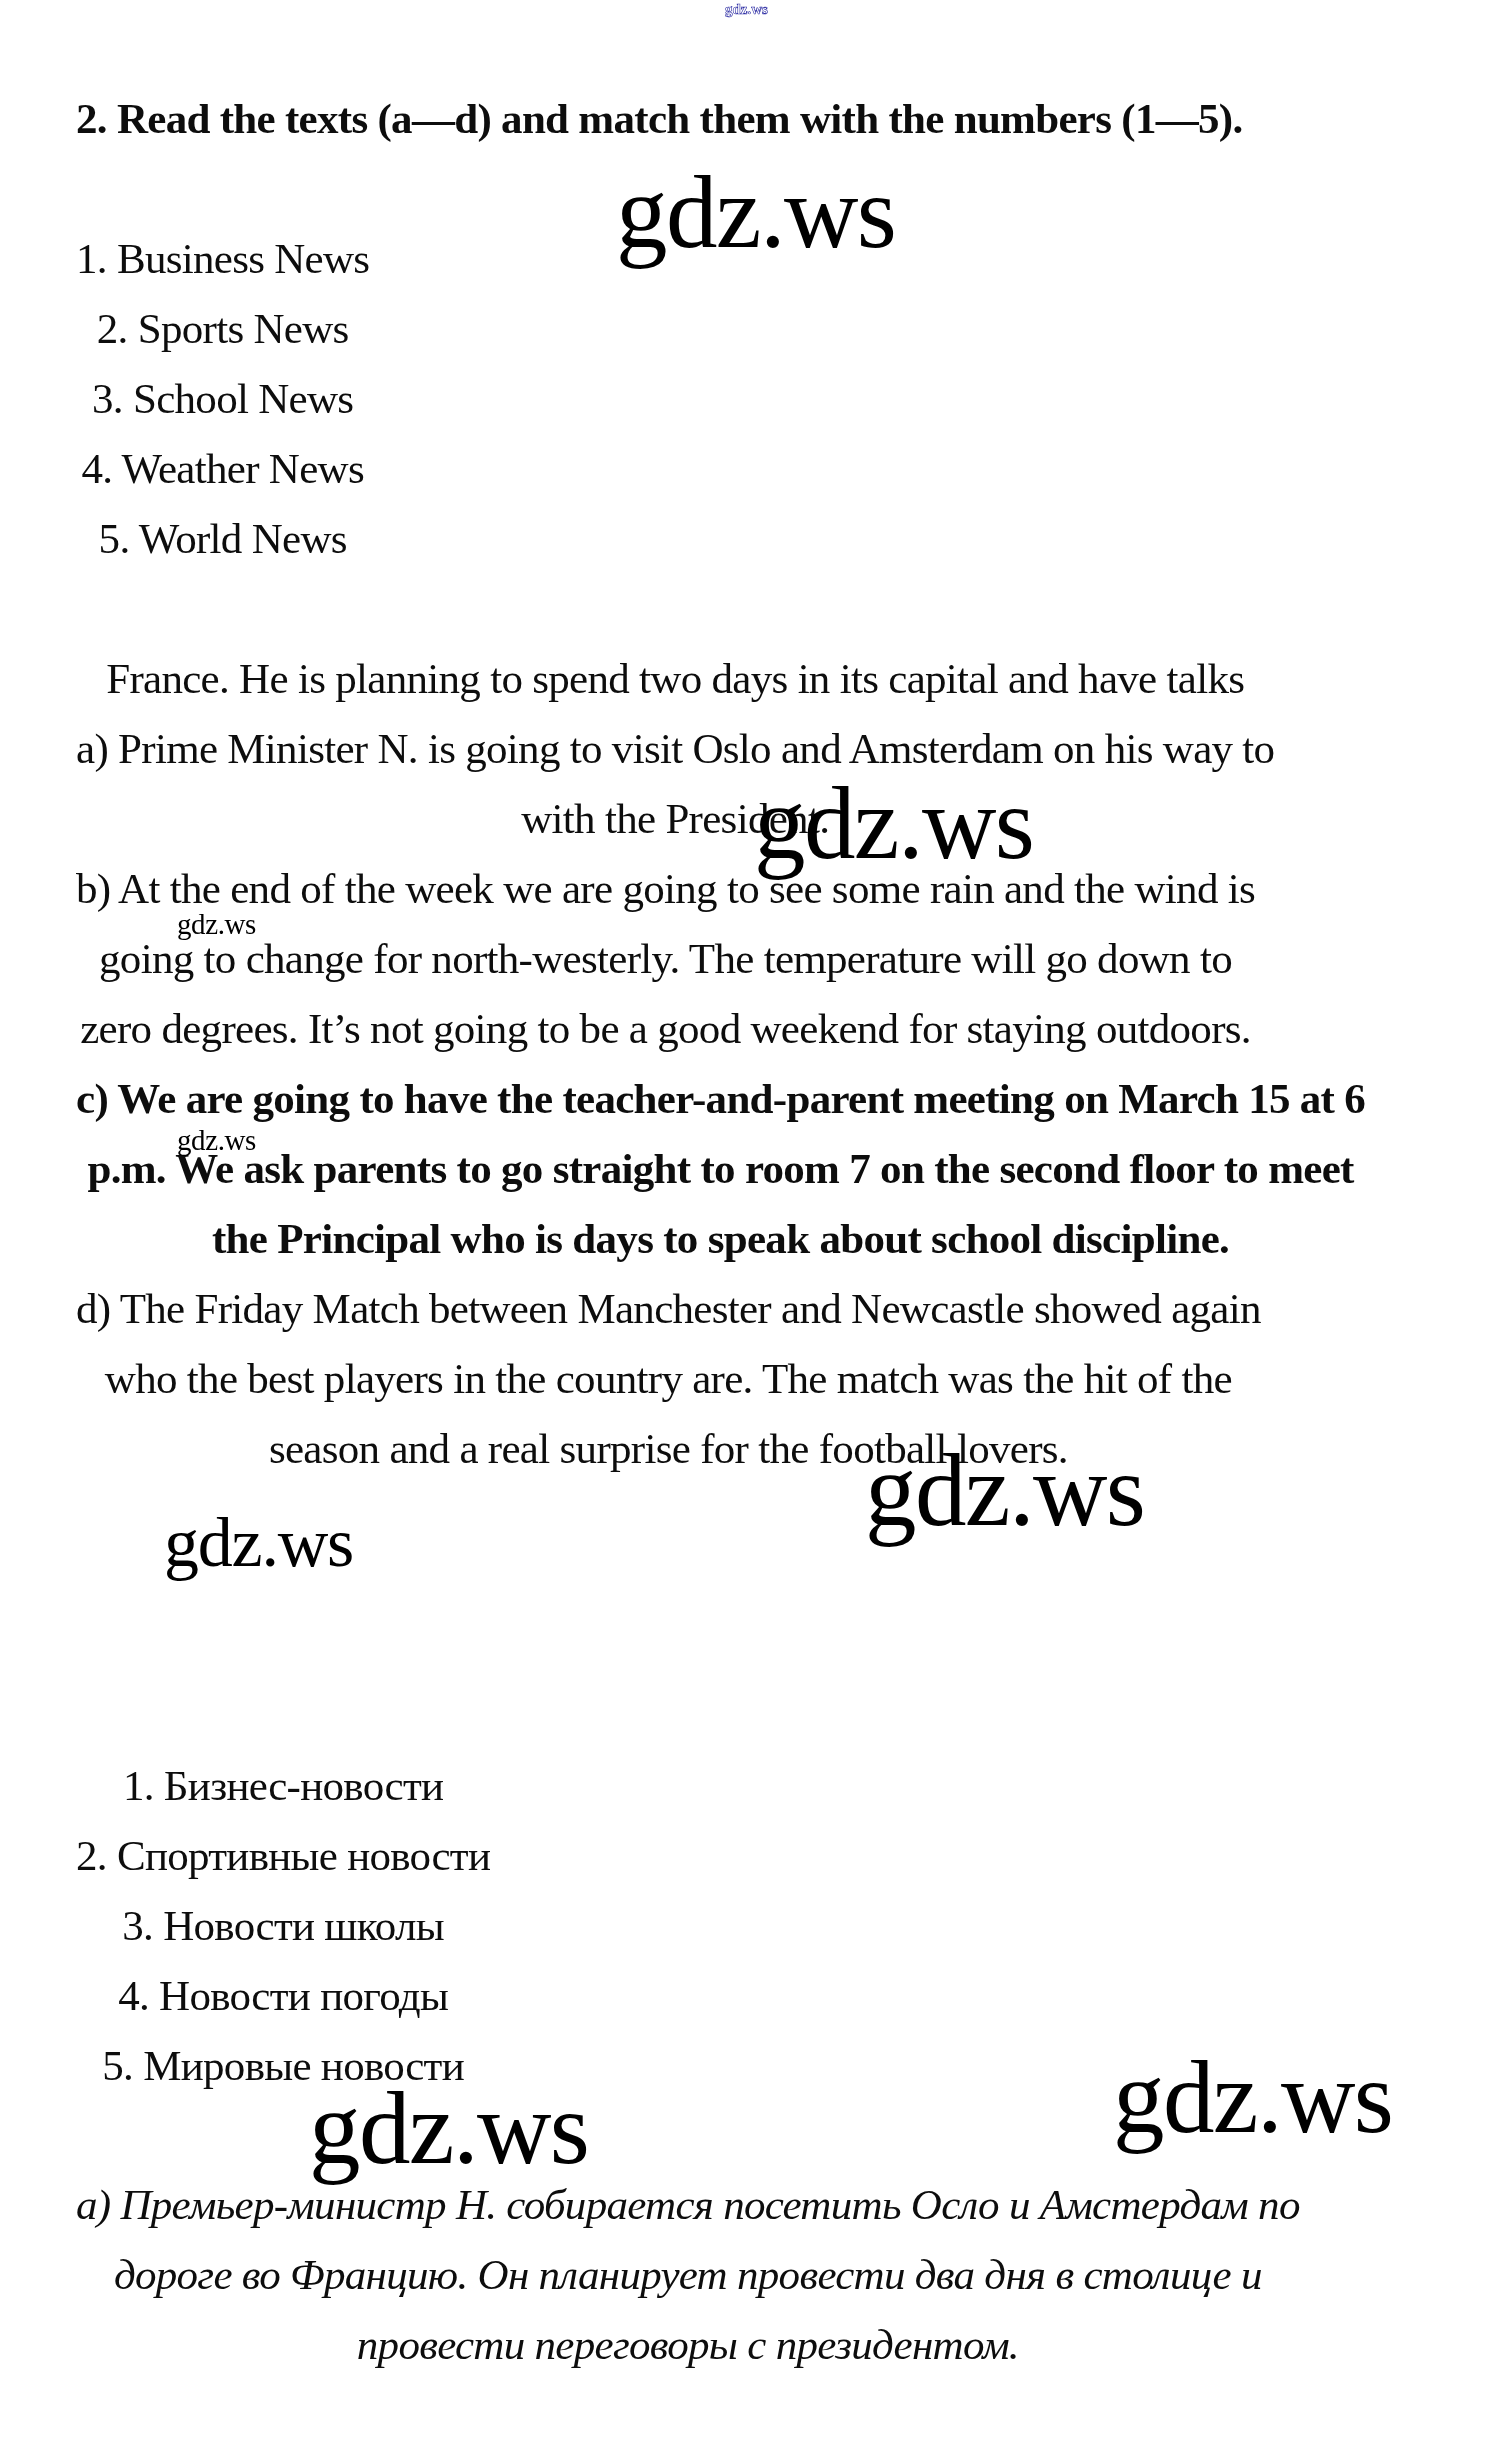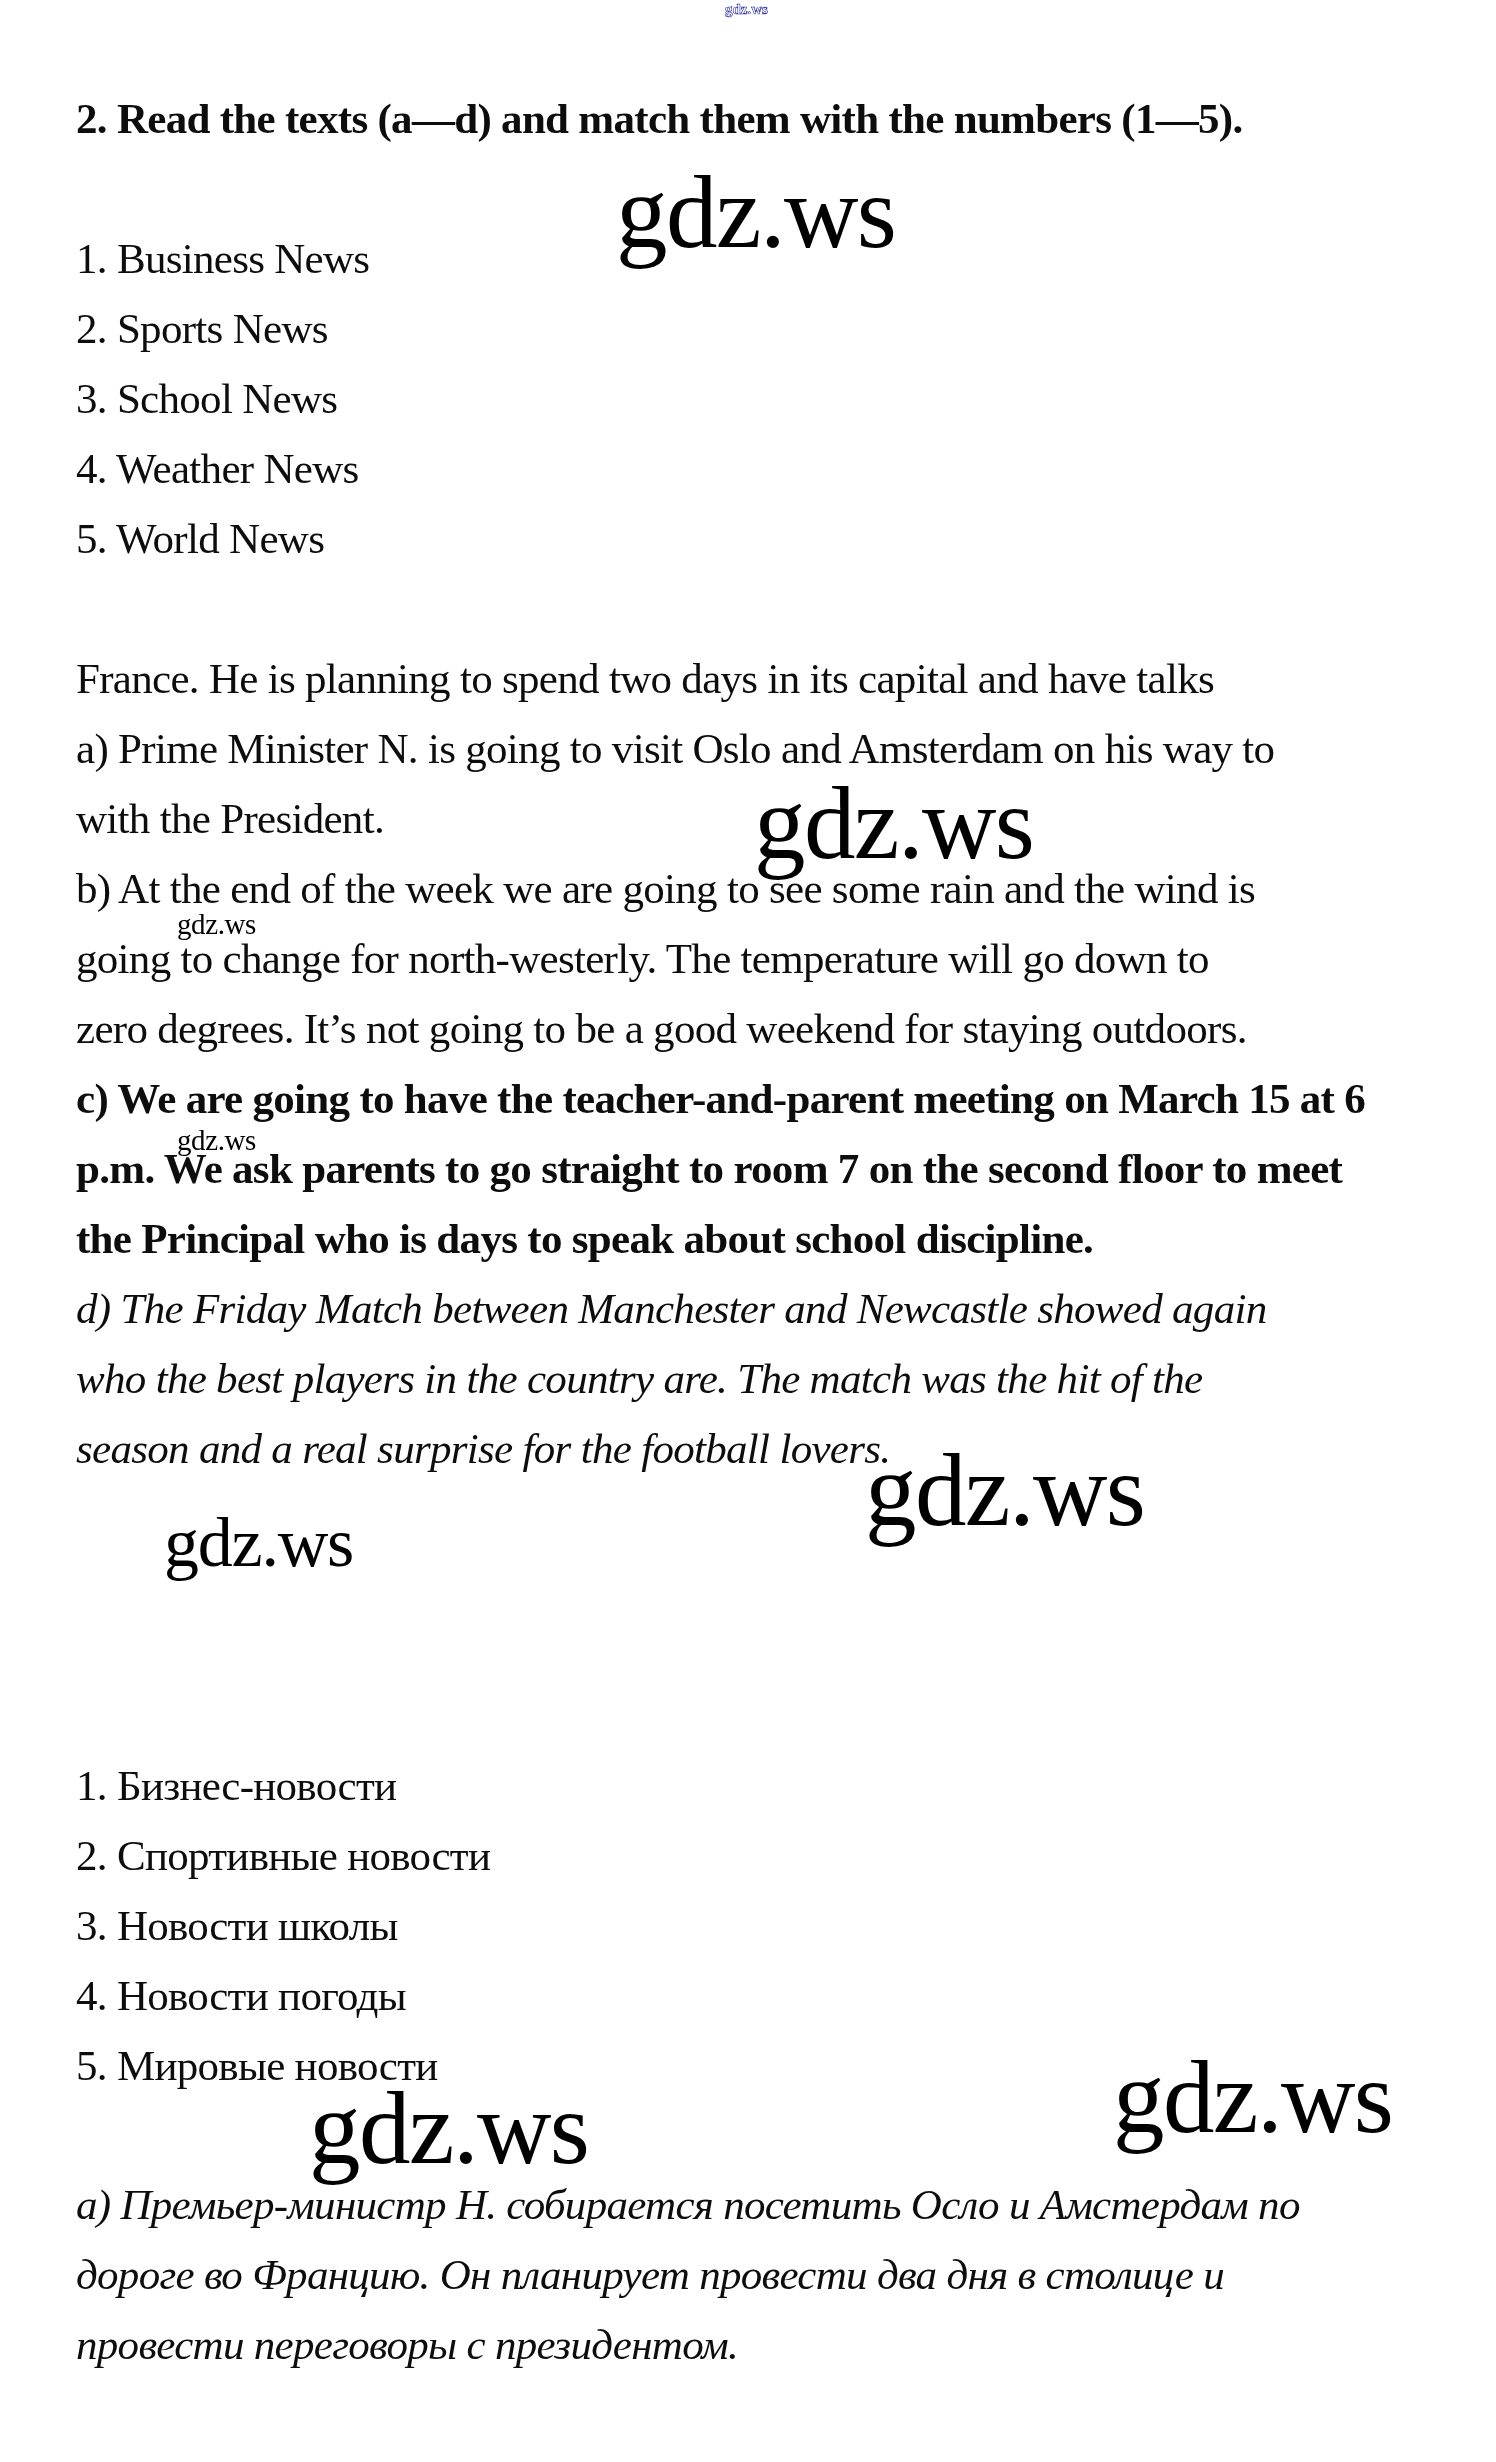--- a/index.html
+++ b/index.html
@@ -16,30 +16,31 @@
   }
 
   
   .block {
     position: absolute;
     left: 76px;
     font-size: 43px;
     line-height: 70px;
     letter-spacing: -0.7px;
     white-space: nowrap;
+    text-align: center;
   }
   .block .line { height: 70px; }
   .bold { font-weight: 700; }
 
   #en-heading { top: 84px; }
   #en-list    { top: 224px; }
   #en-para-a  { top: 644px; }
   #en-para-b  { top: 854px; }
   #en-para-c  { top: 1064px; font-weight: bold; }
-  #en-para-d  { top: 1274px; font-style: italic; }
+  #en-para-d  { top: 1274px; }
   #ru-heading { top: 1611px; }
   #ru-list    { top: 1751px; }
   #ru-para-a  { top: 2170px; font-style: italic; }
 
   
   .wm {
     position: absolute;
     font-family: Liberation Serif, serif;
     line-height: 1;
     color: #000000;

